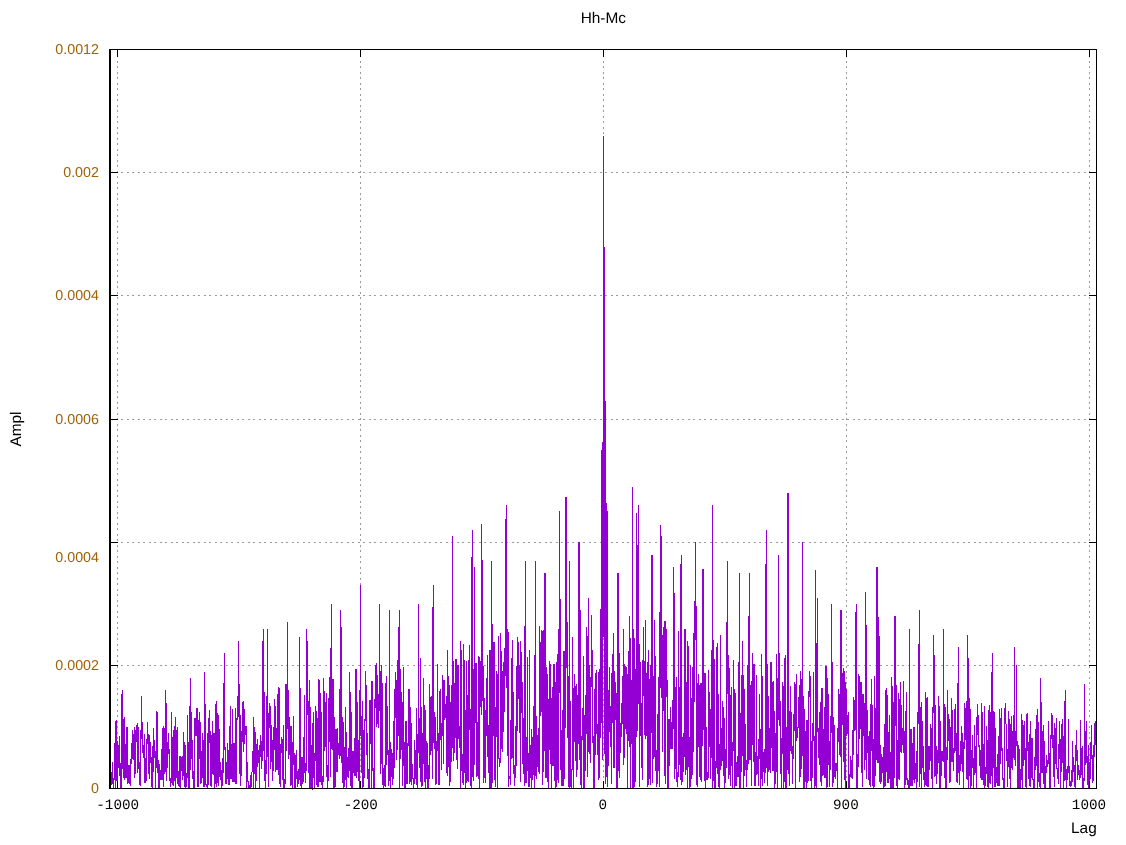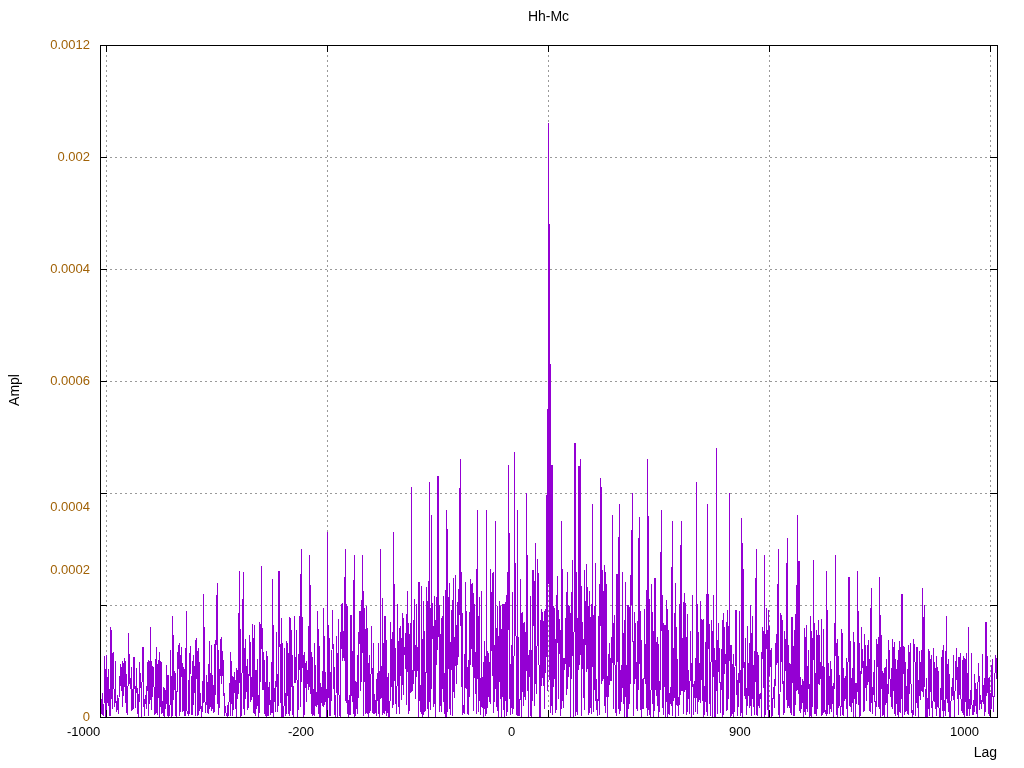--- a/index.html
+++ b/index.html
@@ -26,22 +26,22 @@
   }
   .y-axis-label-wrap span {
     transform: rotate(-90deg);
     font-size: 14px; white-space: nowrap; color: #000;
   }
   .ytick {
     position: absolute; left: 0; width: 90px; text-align: right;
     font-size: 13px; line-height: 16px; color: #a16207;
   }
   .xtick {
-    position: absolute; width: 80px; text-align: left; top: 724px;
-    font-size: 13px; line-height: 16px; color: #000;
+    position: absolute; width: 80px; text-align: center; top: 724px;
+    font-size: 13px; line-height: 16px; color: #000; font-family: Liberation Mono, monospace;
   }
 </style>
 </head>
 <body>
 
 <div class="figure">
 
   <svg id="plot-svg" width="1024" height="768" viewBox="0 0 1024 768">
       <g stroke="#9a9a9a" stroke-width="1" stroke-dasharray="2,3" shape-rendering="crispEdges">
         <line x1="106.6" y1="45" x2="106.6" y2="717"></line>
@@ -89,21 +89,21 @@
 
   <div class="chart-title">Hh-Mc</div>
 
   <div class="y-axis-label-wrap">
     <span>Ampl</span>
   </div>
 
   <div class="x-axis-label">Lag</div>
 
   <div class="ytick" style="top:709px">0</div>
-  <div class="ytick" style="top:562px">0.0002</div>
+  <div class="ytick" style="top:597px">0.0002</div>
   <div class="ytick" style="top:499px">0.0004</div>
   <div class="ytick" style="top:373px">0.0006</div>
   <div class="ytick" style="top:261px">0.0004</div>
   <div class="ytick" style="top:149px">0.002</div>
   <div class="ytick" style="top:37px">0.0012</div>
 
   <div class="xtick" style="left:67px">-1000</div>
   <div class="xtick" style="left:288px">-200</div>
   <div class="xtick" style="left:508px">0</div>
   <div class="xtick" style="left:729px">900</div>

